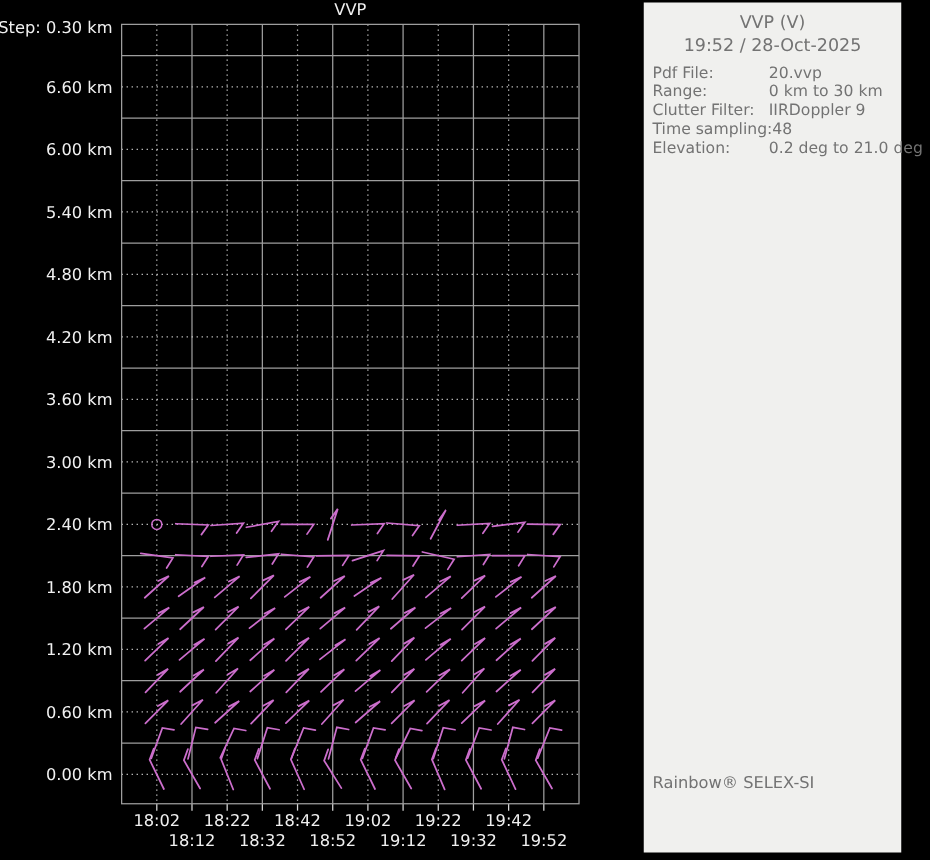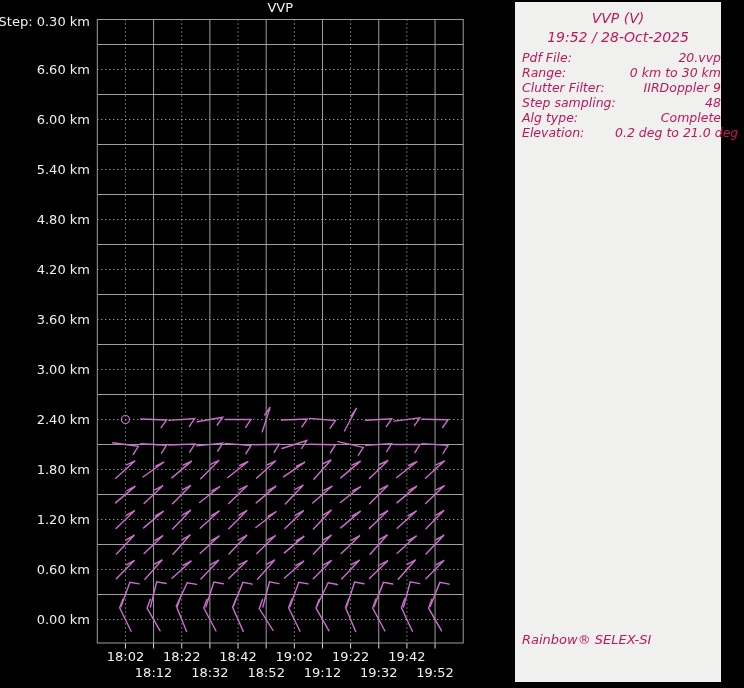--- a/index.html
+++ b/index.html
@@ -1,26 +1,26 @@
 <!DOCTYPE html>
 <html><head>
 <meta charset="utf-8">
 <style>
   html,body{margin:0;padding:0;background:#000;}
   body{width:744px;height:688px;position:relative;overflow:hidden;
        font-family:"DejaVu Sans",sans-serif;}
   #chart{position:absolute;left:0;top:0;width:513px;height:688px;}
   #panel{position:absolute;left:515px;top:2px;width:206px;height:680px;
-         background:#f0f0ee;color:#be185d;font-style:italic;}
+         background:#f0f0ee;color:#737373;}
   .ph{text-align:center;font-size:14px;line-height:19px;}
   .ph.first{padding-top:7px;}
   #meta{margin-top:3px;padding-left:7px;font-size:12.5px;line-height:15px;}
-  .mrow{display:flex;white-space:nowrap;justify-content:space-between;}
+  .mrow{display:flex;white-space:nowrap;}
   .mlabel{min-width:93px;}
-  #brand{position:absolute;left:7px;top:630px;font-size:13px;text-align:center;}
+  #brand{position:absolute;left:7px;top:617px;font-size:13px;text-align:center;}
 </style>
 </head>
 <body>
 
 <div id="chart"><svg width="513" height="688">
       <rect x="0" y="0" width="513" height="688" fill="#000000"></rect>
       <g stroke-width="1" fill="none">
         <line x1="97.3" y1="44.5" x2="463.2" y2="44.5" stroke="#9e9e9e"></line>
         <line x1="97.3" y1="69.5" x2="463.2" y2="69.5" stroke="#cccccc" stroke-dasharray="1 3"></line>
         <line x1="125.44615384615383" y1="19.5" x2="125.44615384615383" y2="643" stroke="#cccccc" stroke-dasharray="1 3"></line>
@@ -239,26 +239,22 @@
       </div>
       <div class="mrow">
         <span class="mlabel">Range:</span>
         <span class="mvalue">0 km to 30 km</span>
       </div>
       <div class="mrow">
         <span class="mlabel">Clutter Filter:</span>
         <span class="mvalue">IIRDoppler 9</span>
       </div>
       <div class="mrow">
-        <span class="mlabel">Step sampling:</span>
+        <span class="mlabel">Time sampling:</span>
         <span class="mvalue">48</span>
-      </div>
-      <div class="mrow">
-        <span class="mlabel">Alg type:</span>
-        <span class="mvalue">Complete</span>
       </div>
       <div class="mrow">
         <span class="mlabel">Elevation:</span>
         <span class="mvalue">0.2 deg to 21.0 deg</span>
       </div>
     </div>
   <div id="brand">Rainbow® SELEX-SI</div>
 </div>
 
 </body></html>

